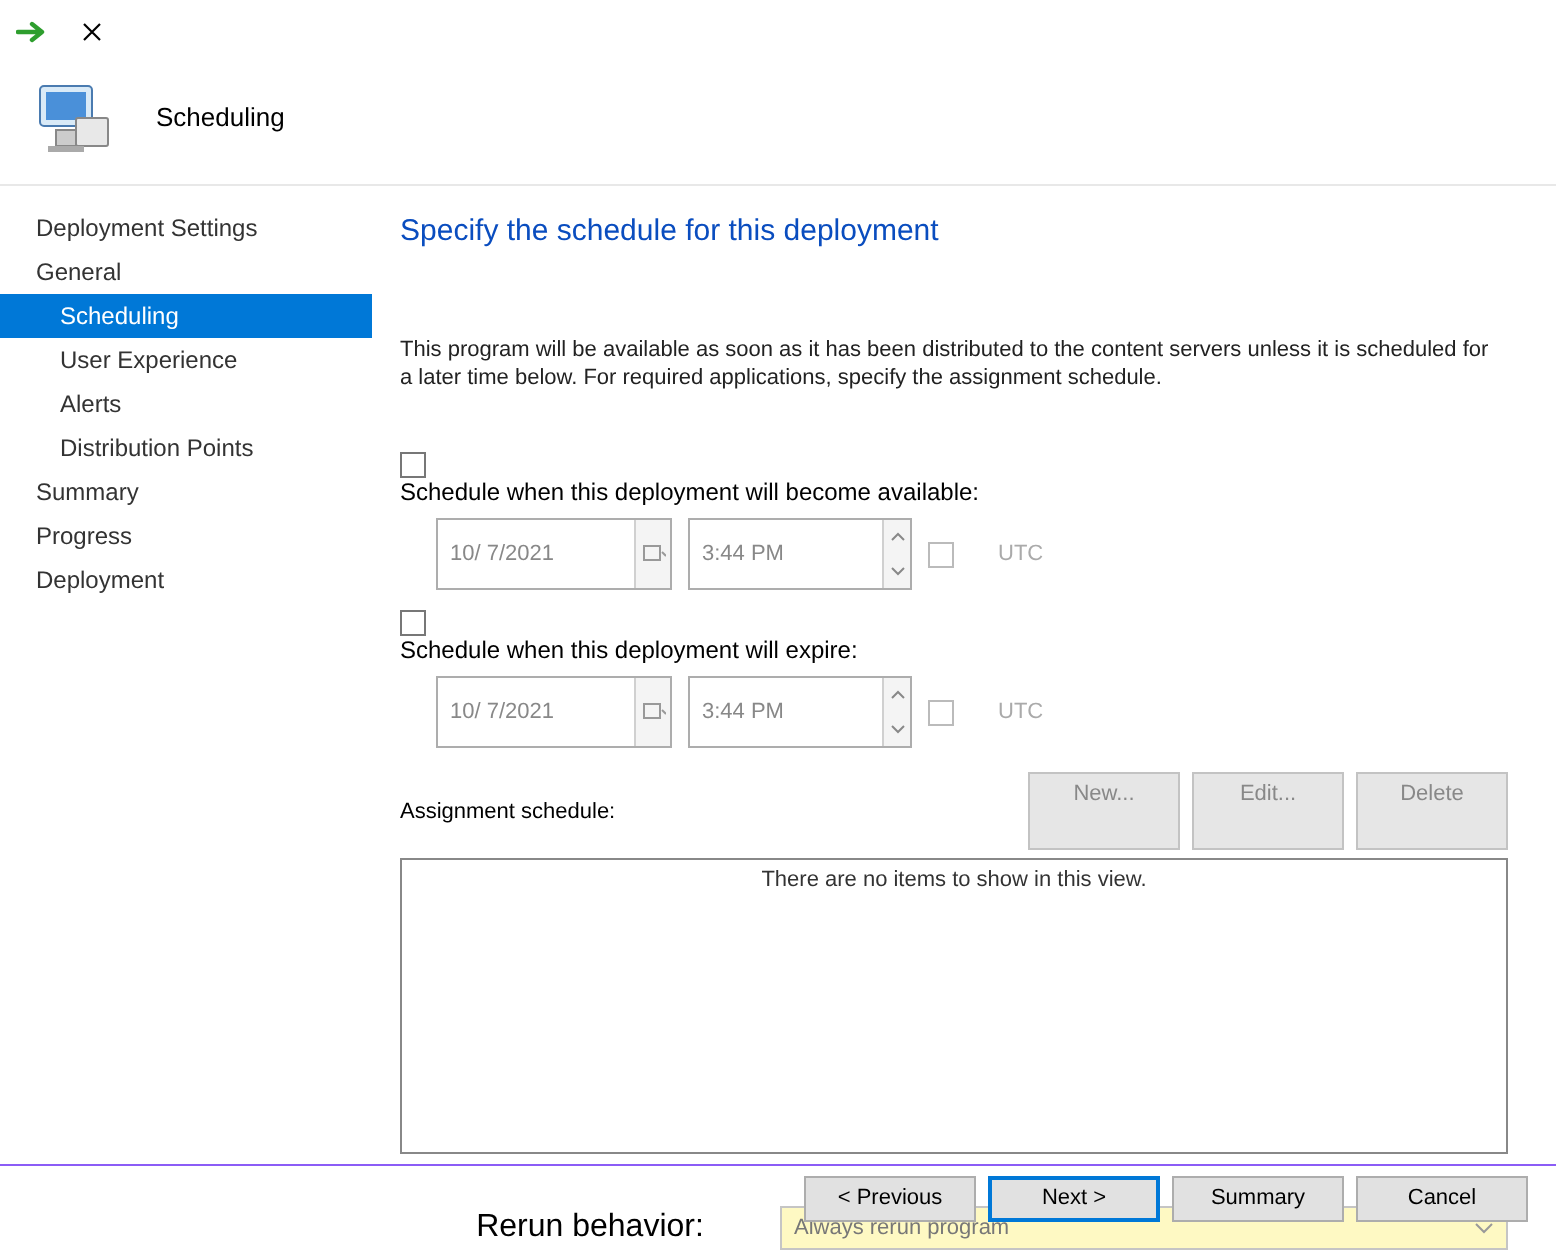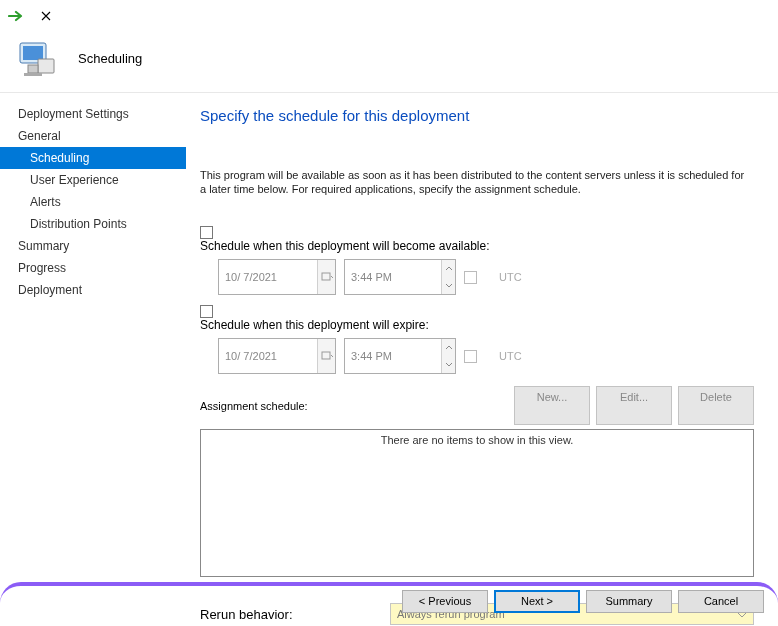--- a/index.html
+++ b/index.html
@@ -176,21 +176,22 @@
       color: #333;
       padding-top: 4px;
     }
     .rerun-row {
       display: flex;
       align-items: center;
       margin-top: 26px;
     }
     .rerun-label {
       width: 190px;
-      font-size: 13px;
+      font-size: 16px;
+      text-align: center;
     }
     .rerun-select {
       flex: 1;
       height: 22px;
       border: 1px solid #c5c5c5;
       background: #fef9c3;
       color: #777;
       font-size: 11px;
       display: flex;
       align-items: center;
@@ -202,22 +203,21 @@
     }
     .footer {
       position: absolute;
       bottom: 0; left: 0; right: 0;
       height: 44px;
       display: flex;
       justify-content: flex-end;
       align-items: center;
       padding: 0 14px 10px 0;
       gap: 6px;
-      border-top: 4px solid #8b5cf6;
-      border-radius: 21px;
+      border-top: 1px solid #8b5cf6;
     }
     .footer-btn {
       width: 86px;
       height: 23px;
       border: 1px solid #adadad;
       background: #e1e1e1;
       font-size: 11px;
       text-align: center;
       line-height: 21px;
     }

